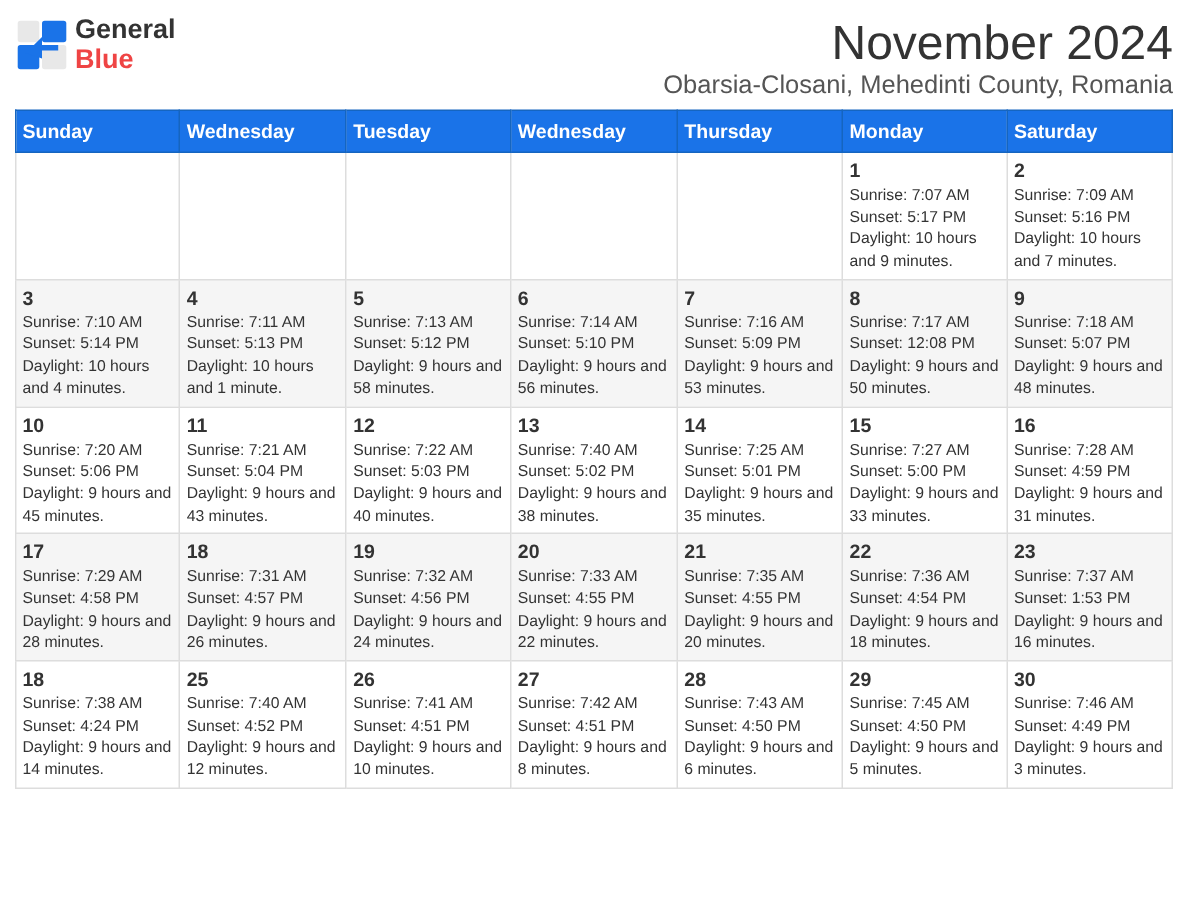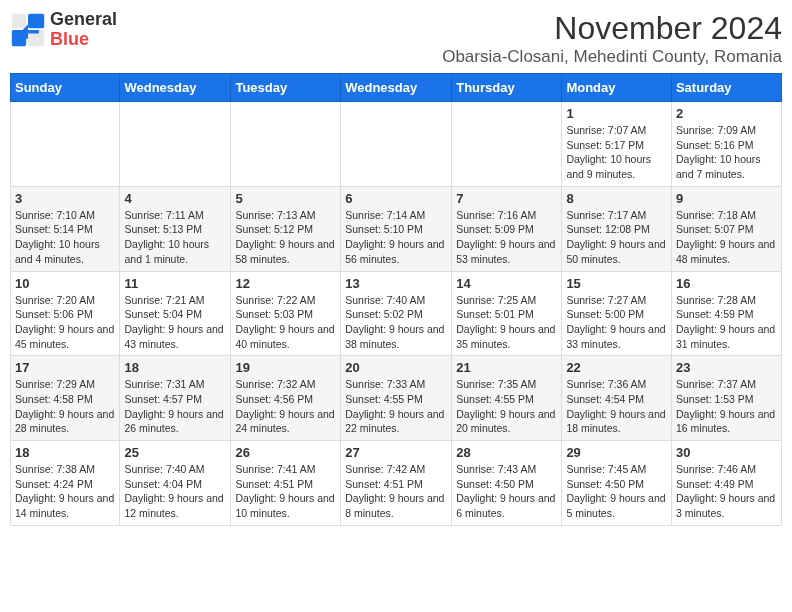--- a/index.html
+++ b/index.html
@@ -281,21 +281,21 @@
       <tr>
         <td>
           <span class="day-number">18</span>
           <div class="day-info">Sunrise: 7:38 AM
 Sunset: 4:24 PM
 Daylight: 9 hours and 14 minutes.</div>
         </td>
         <td>
           <span class="day-number">25</span>
           <div class="day-info">Sunrise: 7:40 AM
-Sunset: 4:04 PM
+Sunset: 4:52 PM
 Daylight: 9 hours and 12 minutes.</div>
         </td>
         <td>
           <span class="day-number">26</span>
           <div class="day-info">Sunrise: 7:41 AM
 Sunset: 4:51 PM
 Daylight: 9 hours and 10 minutes.</div>
         </td>
         <td>
           <span class="day-number">27</span>

